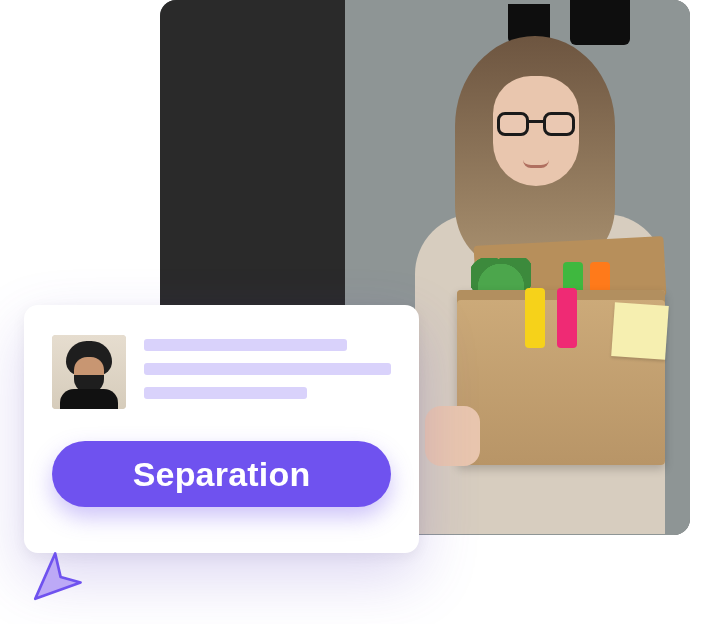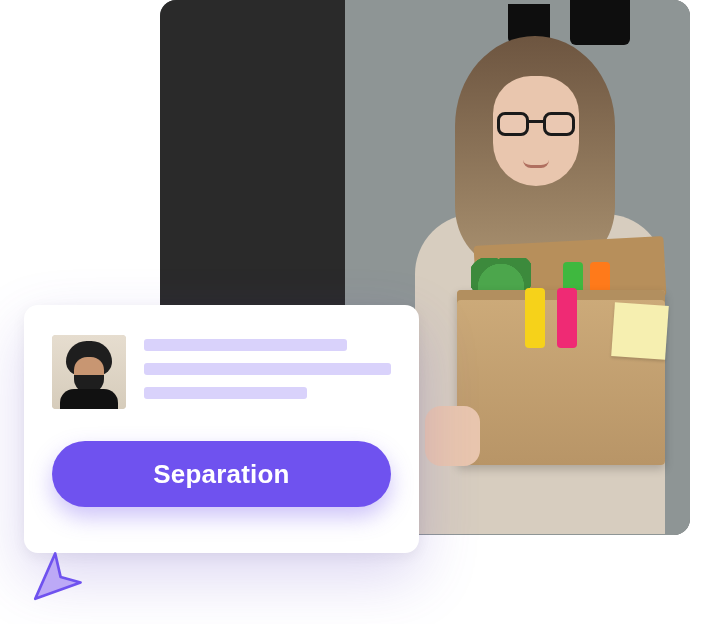--- a/index.html
+++ b/index.html
@@ -163,21 +163,21 @@
     .line.s3 { width: 66%; margin-bottom:0; }
 
     .action-btn {
       margin-top: 32px;
       width: 100%;
       height: 66px;
       border: none;
       border-radius: 64px;
       background: #6f52ef;
       color: #fff;
-      font-size: 26px;
+      font-size: 34px;
       font-weight: 600;
       letter-spacing: 0.2px;
       cursor: pointer;
       box-shadow: 0 10px 22px rgba(111,82,239,0.35);
     }
 
     .cursor {
       position: absolute;
       left: 28px;
       top: 548px;

